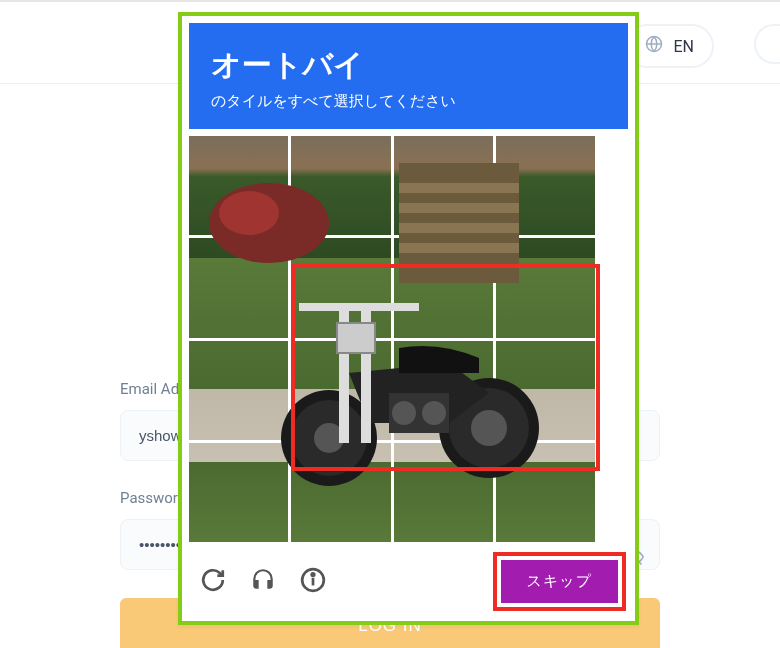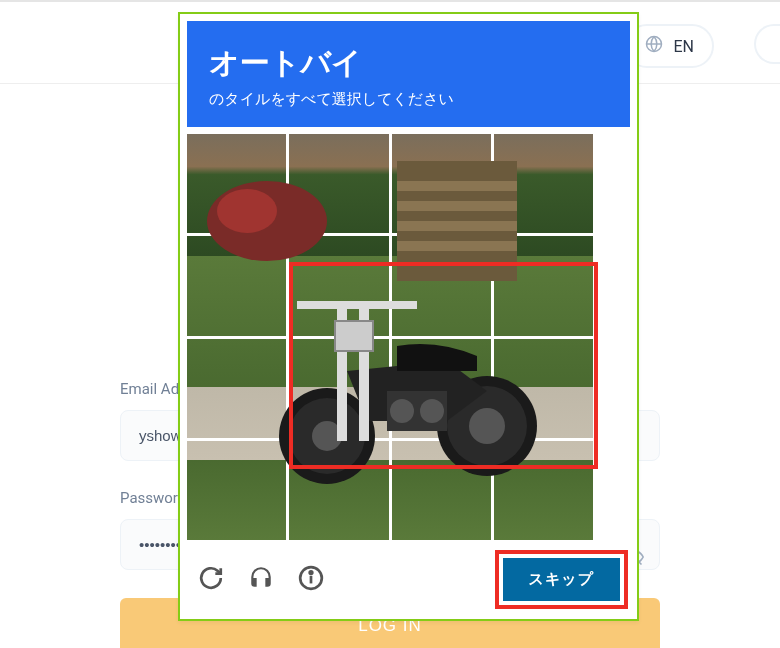--- a/index.html
+++ b/index.html
@@ -88,21 +88,21 @@
       padding: 18px;
       letter-spacing: 1px;
     }
 
     .captcha-card {
       position: absolute;
       top: 12px;
       left: 178px;
       width: 461px;
       background: #fff;
-      border: 2px solid #84cc16;
+      border: 4px solid #84cc16;
       box-shadow: 0 2px 4px rgba(0,0,0,0.05);
       z-index: 100;
     }
     .captcha-header {
       background: #246df0;
       margin: 7px;
       padding: 22px 22px 18px 22px;
       color: #fff;
     }
     .captcha-title {
@@ -199,27 +199,26 @@
       gap: 24px;
       align-items: center;
       color: #555;
     }
     .skip-wrap {
       border: 4px solid #ee2c24;
       padding: 4px;
       margin-right: 2px;
     }
     .skip-btn {
-      background: #0369a1;
+      background: #a21caf;
       color: #fff;
       border: none;
       padding: 12px 26px;
       font-size: 15px;
       letter-spacing: 1px;
-      font-weight: bold;
     }
   </style>
 </head>
 <body>
 
 <div class="top-border"></div>
 <div class="header-area">
   <div class="lang-pill">
     <span class="globe">
       <svg width="18" height="18" viewBox="0 0 24 24" fill="none" stroke="currentColor" stroke-width="2">

